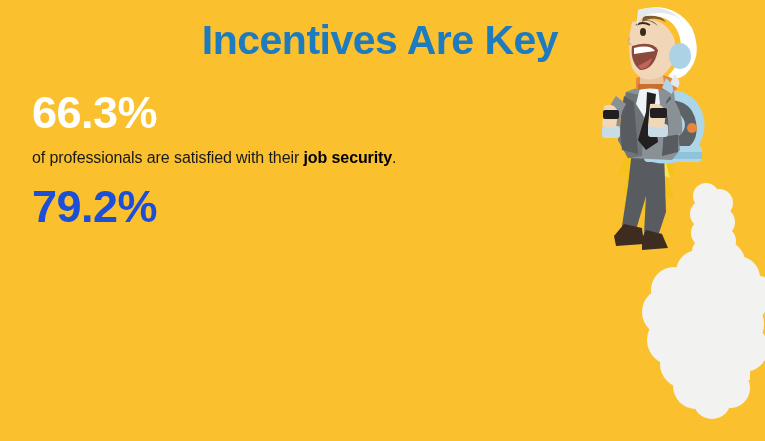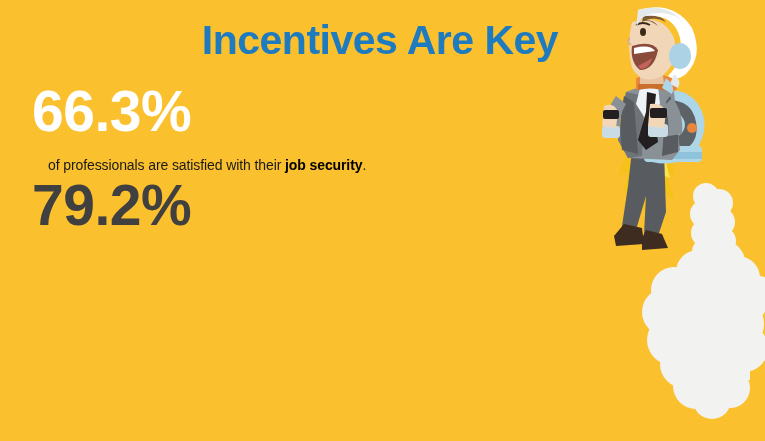--- a/index.html
+++ b/index.html
@@ -39,33 +39,33 @@
   
   .stat-block {
     position: absolute;
     left: 32px;
   }
   #stat-block-0 { top: 78px; }
   #stat-block-1 { top: 172px; }
   #stat-block-2 { top: 288px; }
 
   .stat-value {
-    font-size: 57px;
+    font-size: 45px;
     font-weight: bold;
     color: #FFFFFF;
     line-height: 1.0;
     letter-spacing: -0.5px;
-    margin: 5px 0 12px 0;
+    margin: 12px 0 12px 0;
   }
   .stat-text {
-    font-size: 14px;
+    font-size: 16px;
     color: #1A1A1A;
     line-height: 1.38;
     letter-spacing: -0.1px;
-    margin: 16px;
+    margin: 0;
     max-width: 560px;
   }
   .stat-text b {
     font-weight: bold;
     color: #000000;
   }
 
   
   #illustration {
     position: absolute;
@@ -87,21 +87,21 @@
   <div id="title" style="color: rgb(31, 123, 191);">Incentives Are Key</div>
 
   <div class="stat-block" id="stat-block-0">
     <div class="stat-value" style="color: rgb(255, 255, 255);">66.3%</div>
     <p class="stat-text">
       <span>of professionals are satisfied with their </span><b>job security</b><span>.</span>
     </p>
   </div>
 
   <div class="stat-block" id="stat-block-1">
-    <div class="stat-value" style="color: #404040;">79.2%</div>
+    <div class="stat-value" style="color: #1d4ed8;">79.2%</div>
   </div>
 
 
   <div id="illustration">
     <svg width="200" height="441" viewBox="0 0 200 441" xmlns="http://www.w3.org/2000/svg">
 
       <g fill="#F2F2F0">
 
         <circle cx="118" cy="196" r="13"></circle>
         <circle cx="131" cy="203" r="14"></circle>

